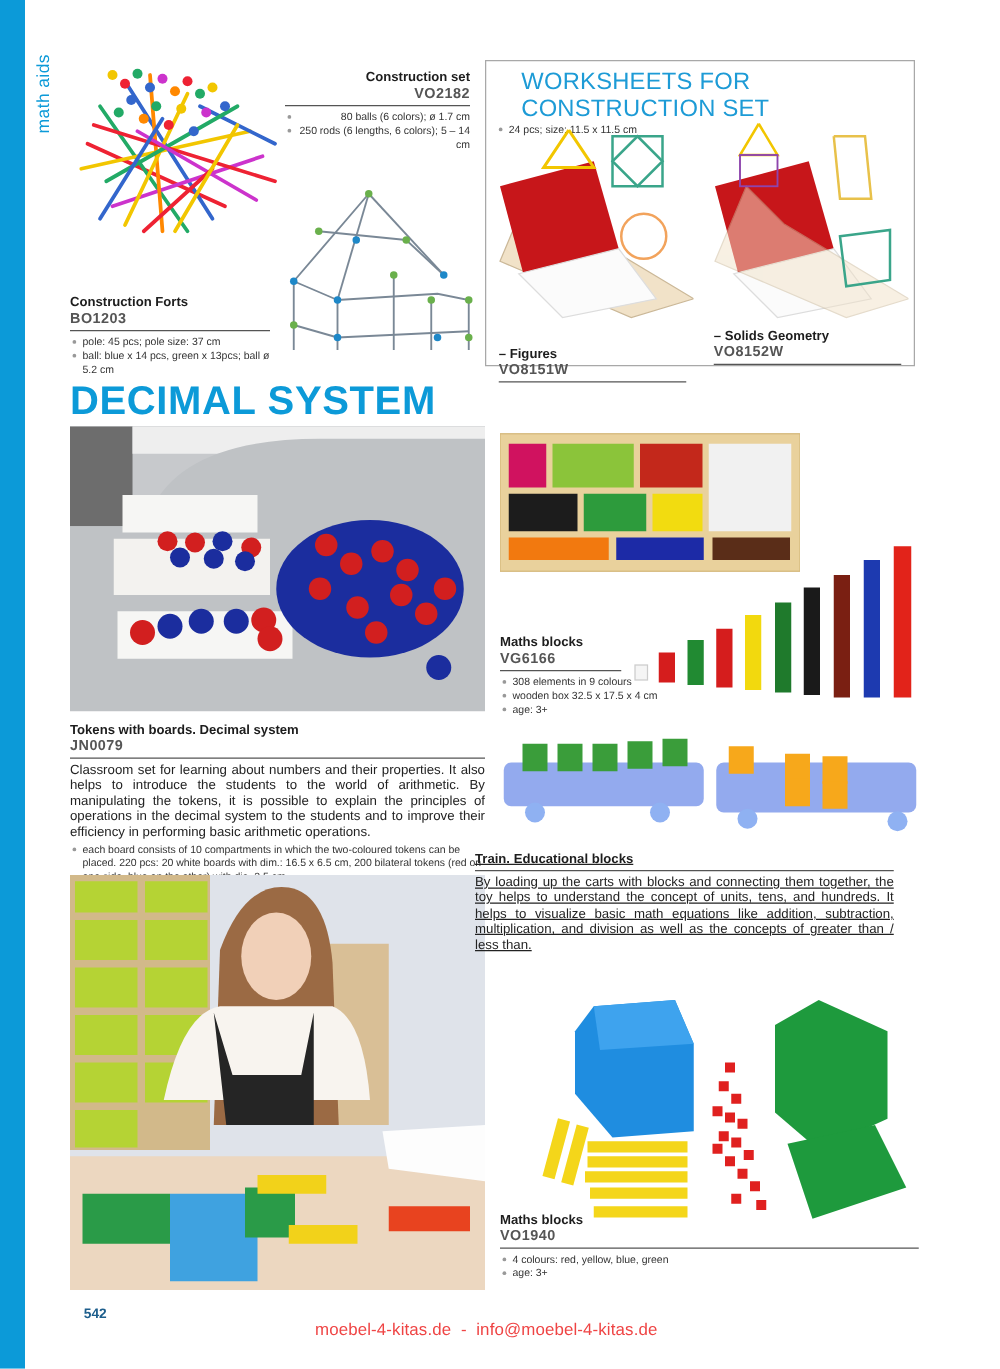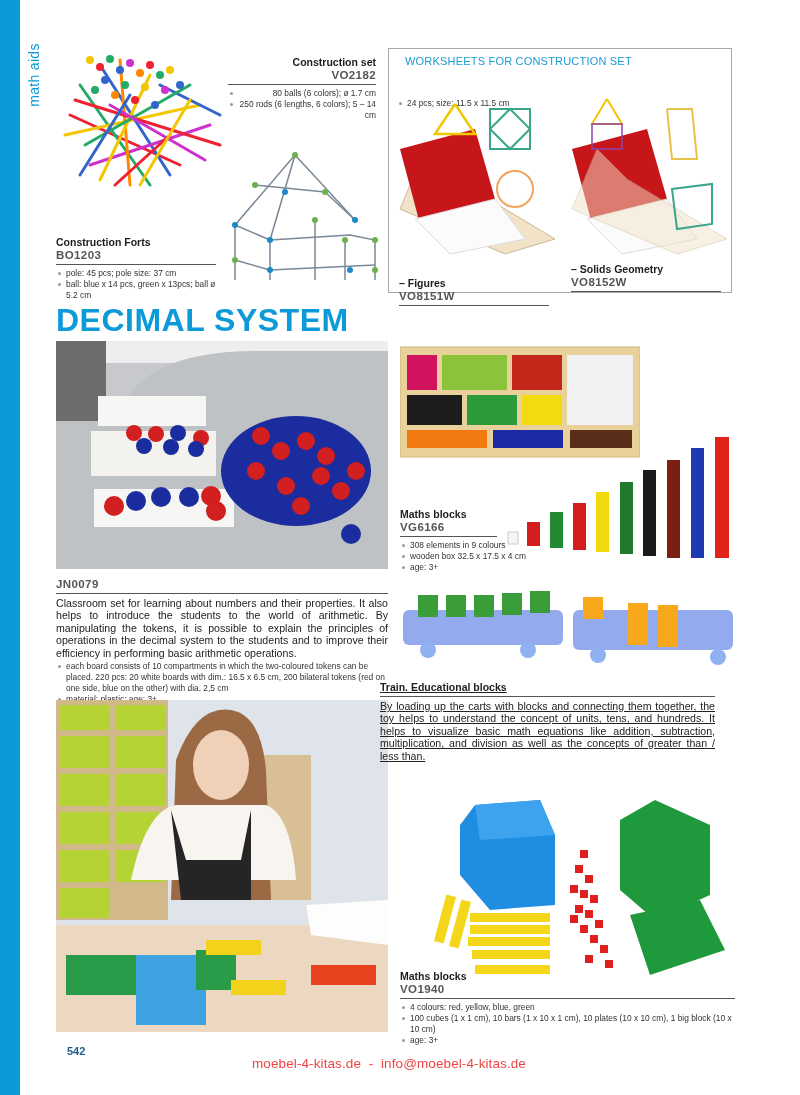--- a/index.html
+++ b/index.html
@@ -15,21 +15,21 @@
   .prod-title { font-weight: bold; font-size: 10.5px; color: #1d1d1d; line-height: 13px; }
   .prod-code { font-weight: bold; font-size: 11.5px; color: #555; letter-spacing: 0.4px; line-height: 13px; }
   .rule { height: 1px; background: #555; margin-top: 2px; margin-bottom: 3px; }
   ul.bullets { list-style: none; }
   ul.bullets li { position: relative; padding-left: 10px; font-family: "Liberation Sans Narrow", "Liberation Sans", sans-serif;
     font-size: 8.4px; line-height: 11px; color: #333; transform-origin: left; }
   ul.bullets li::before { content: ""; position: absolute; left: 2px; top: 4px; width: 3px; height: 3px; border-radius: 50%; background: #999; }
   .desc { font-size: 10.6px; line-height: 12.4px; color: #222; text-align: justify; margin-bottom: 2px; }
 
   .worksheet-box { position: absolute; left: 388px; top: 48px; width: 344px; height: 245px; border: 1.5px solid #a8a8a8; }
-  .ws-title { position: absolute; left: 16px; top: 6px; font-size: 11px; color: #1d9bd6; letter-spacing: 0.2px; }
+  .ws-title { position: absolute; left: 28px; top: 6px; font-size: 19px; color: #1d9bd6; letter-spacing: 0.2px; }
   .ws-bullet { position: absolute; left: 8px; top: 25px; margin-top: 24px; }
 
   .section-title { position: absolute; left: 56px; top: 302px; font-size: 32px; font-weight: bold; color: #0c9ad8; letter-spacing: 0.5px; }
 
   .photo { position: absolute; overflow: hidden; }
   .page-num { position: absolute; left: 27px; top: 1045px; font-weight: bold; font-size: 11px; color: #1d5e8c; margin-left: 40px; }
   .footer { position: absolute; left: 252px; top: 1056px; font-size: 13.5px; color: #ef4444; font-weight: normal; letter-spacing: 0.1px; }
 </style>
 </head>
 <body>
@@ -216,20 +216,21 @@
         <circle cx="200" cy="130" r="9"></circle>
           <circle cx="270" cy="115" r="9"></circle>
           <circle cx="300" cy="130" r="9"></circle>
         </g>
       <circle cx="295" cy="193" r="10" fill="#1b2d9e"></circle>
     </g>
   </svg>
 </div>
 
 <div class="abs" style="left:56px;top:578px;width:332px;">
+  <div class="prod-title">Tokens with boards. Decimal system</div>
   <div class="prod-code">JN0079</div>
   <div class="rule"></div>
   <p class="desc">Classroom set for learning about numbers and their properties. It also helps to introduce the students to the world of arithmetic. By manipulating the tokens, it is possible to explain the principles of operations in the decimal system to the students and to improve their efficiency in performing basic arithmetic operations.</p>
   <ul class="bullets">
     <li>each board consists of 10 compartments in which the two-coloured tokens can be placed. 220 pcs: 20 white boards with dim.: 16.5 x 6.5 cm, 200 bilateral tokens (red on one side, blue on the other) with dia. 2,5 cm</li>
     <li>material: plastic; age: 3+</li>
   </ul>
 </div>
 
 <div class="photo" style="left:56px;top:700px;width:332px;height:332px;">
@@ -375,19 +376,18 @@
     <polygon points="200,120 270,105 295,155 220,180" fill="#1e9a3d"></polygon>
   </svg>
 </div>
 
 <div class="abs" style="left:400px;top:970px;width:335px;">
   <div class="prod-title">Maths blocks</div>
   <div class="prod-code">VO1940</div>
   <div class="rule"></div>
   <ul class="bullets">
     <li>4 colours: red, yellow, blue, green</li>
-    <li>100 cubes (1 x 1 cm), 10 bars (1 x 10 x 1 cm), 10 plates (10 x 10 cm), 1 big block (10 x 10 cm)</li>
     <li>age: 3+</li>
   </ul>
 </div>
 
 <div class="page-num">542</div>
 <div class="footer" style="white-space:pre;">moebel-4-kitas.de  -  info@moebel-4-kitas.de</div>
 
 </body></html>

